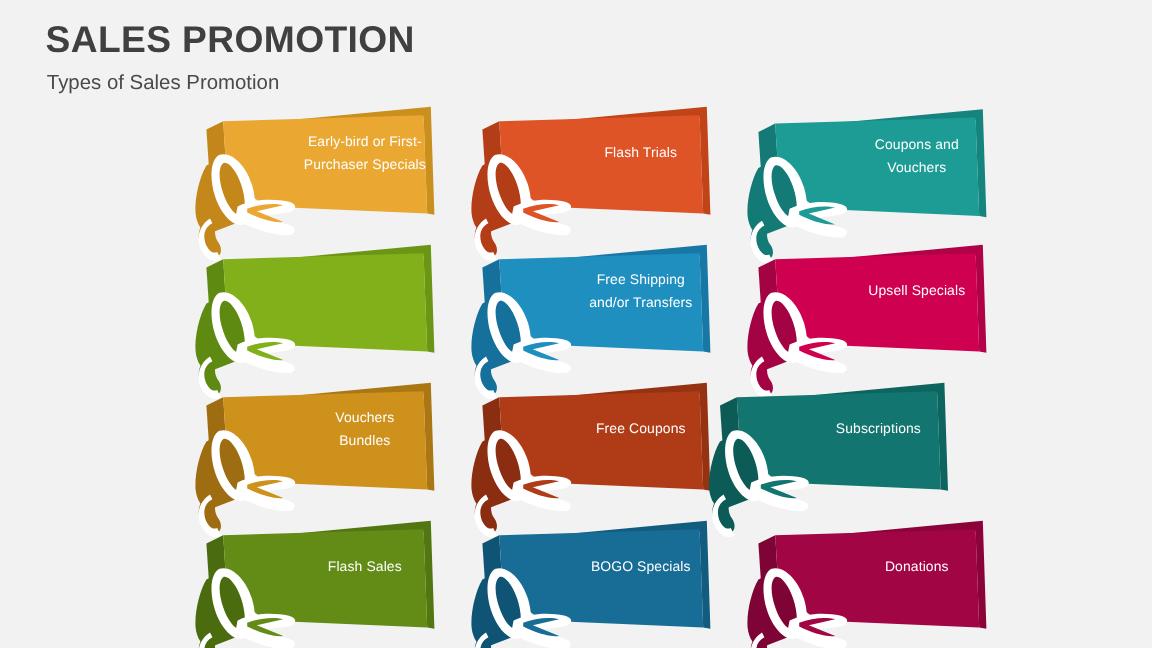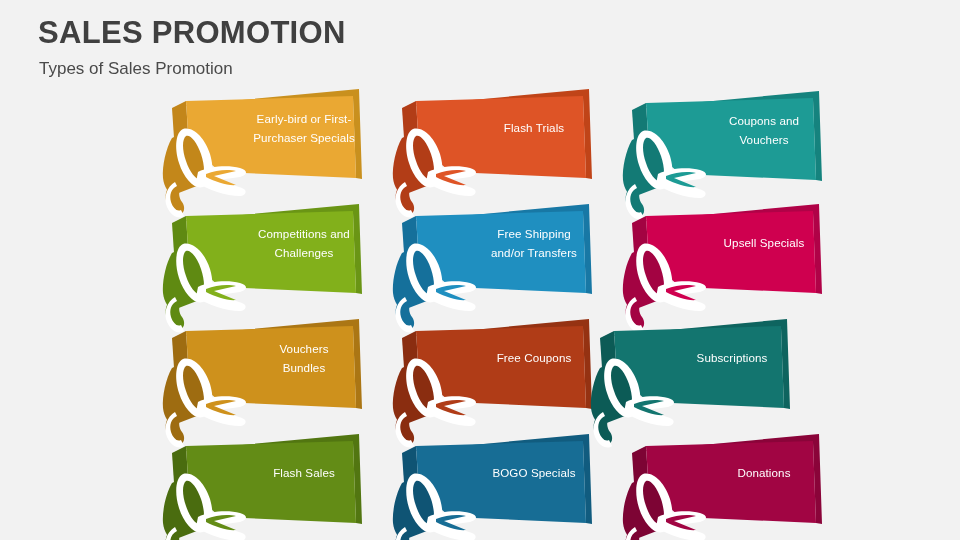--- a/index.html
+++ b/index.html
@@ -191,26 +191,20 @@
             <g transform="translate(2,40)">
               <path d="M 22 6 C 30 4 40 14 45 28 C 50 42 48 55 40 58 L 14 68 C 8 70 2 62 1 52 C 0 40 4 22 10 12 Z" fill="#5f8a12"></path>
               <path d="M 10 58 C 4 62 2 70 5 78 C 8 86 14 90 19 88 C 23 86 23 80 20 76 C 17 72 16 66 19 62 Z" fill="#5f8a12"></path>
               <path d="M 21 3 C 31 0 43 12 48 28 C 53 45 50 58 41 61 C 33 64 22 53 17 37 C 12 21 14 6 21 3 Z M 24 10 C 20 13 20 24 24 35 C 28 47 35 55 39 53 C 43 51 43 40 39 28 C 35 16 28 8 24 10 Z" fill="#ffffff"></path>
               <path d="M 13 56 C 5 61 1 71 5 81 C 9 90 17 94 22 90 L 19 84 C 15 86 11 82 9 76 C 7 69 9 63 15 60 Z" fill="#ffffff"></path>
               <path d="M 36 46 C 48 40 66 39 78 42 C 86 44 86 49 78 51 L 56 54 L 80 62 C 86 64 84 70 78 70 C 64 70 46 64 34 56 Z" fill="#ffffff"></path>
               <path d="M 44 48 C 54 44 66 43 74 45 L 52 50 L 74 59 C 66 60 54 56 44 51 Z" fill="#82b01b"></path>
             </g>
           </svg>
         </div>
-        <div class="label">
-          <div>
-            <span>Competitions and</span>
-            <span>Challenges</span>
-          </div>
-        </div>
       </div>
       <div class="cell" style="left: 390px; top: 201px;">
         <div class="banner-wrap">
           <svg class="banner-svg" viewBox="0 0 240 125" preserveAspectRatio="none">
             <path d="M 18 20 L 199 3 L 202 93 L 196 92 L 193 12 Z" fill="#1878a5"></path>
             <path d="M 12 22 L 26 15 L 30 78 L 16 82 Z" fill="#15709b"></path>
             <path d="M 26 15 L 193 10 L 196 92 L 61 86 L 52 79 L 36 81 L 30 78 Z" fill="#1f8fc0"></path>
             <g transform="translate(2,40)">
               <path d="M 22 6 C 30 4 40 14 45 28 C 50 42 48 55 40 58 L 14 68 C 8 70 2 62 1 52 C 0 40 4 22 10 12 Z" fill="#15709b"></path>
               <path d="M 10 58 C 4 62 2 70 5 78 C 8 86 14 90 19 88 C 23 86 23 80 20 76 C 17 72 16 66 19 62 Z" fill="#15709b"></path>

